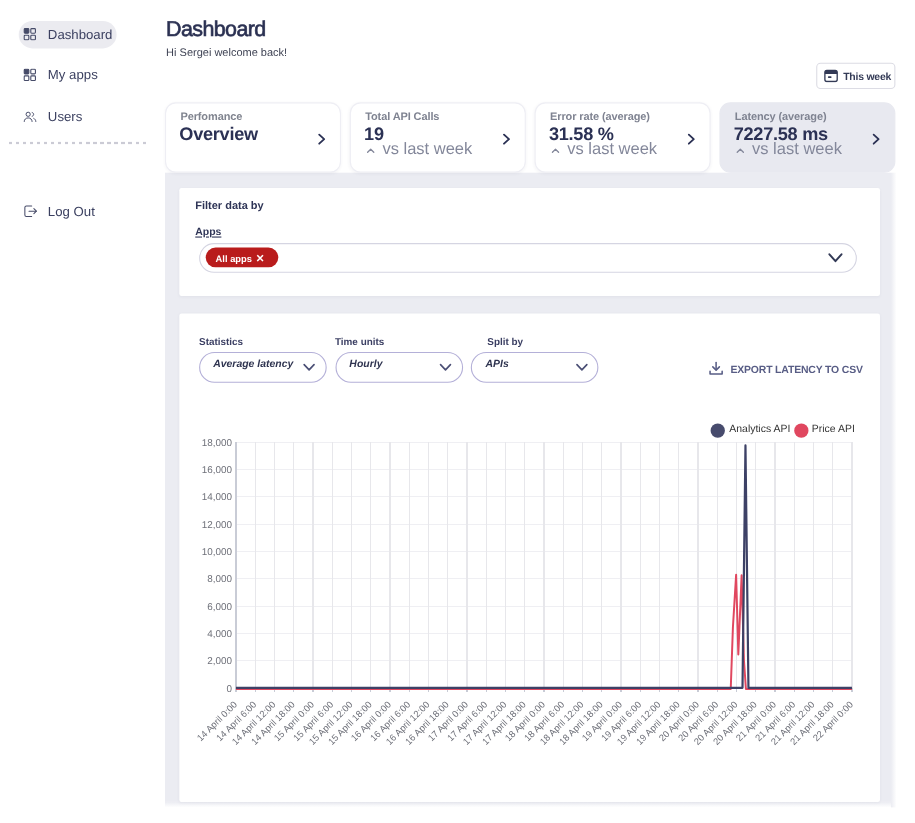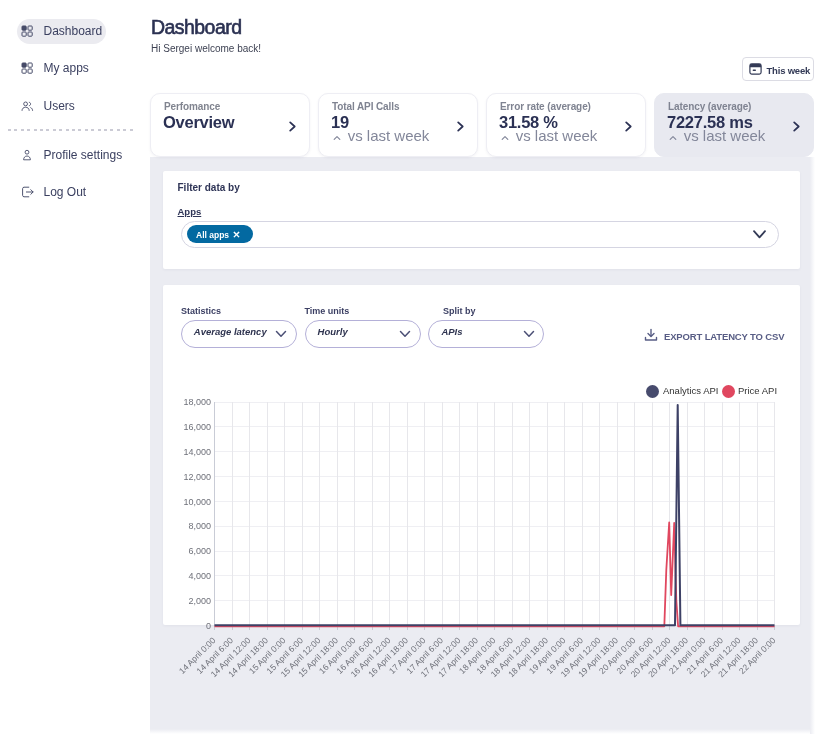--- a/index.html
+++ b/index.html
@@ -23,21 +23,21 @@
 .card { position:absolute; top:93px; width:160px; height:64px; background:#fff; border-radius:10px; border:1px solid #eeeef4; box-shadow:0 1px 3px rgba(40,40,80,0.05);padding-left:48px; }
 .card .lab { position:absolute; left:13px; top:6.5px; font-size:10px; font-weight:bold; letter-spacing:-0.1px; color:#7f8391; white-space:nowrap; }
 .card .val { position:absolute; left:12px; top:18.5px; font-size:16.5px; font-weight:bold; color:#2b3154; white-space:nowrap; line-height:1.2; letter-spacing:-0.25px; }
 .card .vs  { position:absolute; left:13.5px; top:33px; font-size:15px; color:#83879a; white-space:nowrap; }
 .card .chev { position:absolute; right:13.5px; top:26.5px; }
 
 .panel { position:absolute; left:163px; background:#fff; border-radius:2px; box-shadow:0 1px 3px rgba(40,40,80,0.05); }
 .lbl-b { font-size:9px; font-weight:bold; color:#3b3f63; position:absolute; }
 .selpill { position:absolute; height:28px; border:1.3px solid #b4b0d8; border-radius:15px; background:#fff; }
 .selpill .tx { position:absolute; left:12px; top:5.5px; font-size:9.5px; font-weight:bold; color:#2f3450; white-space:nowrap;font-style:italic; }
-.chip { position:absolute; left:23.5px; top:54px; width:66px; height:18px; background:#0369a1; border-radius:9px; }
+.chip { position:absolute; left:23.5px; top:54px; width:66px; height:18px; background:#b91c1c; border-radius:9px; }
 </style></head>
 <body>
 <div class="main"></div>
 <div class="mainfade-r"></div>
 <div class="mainfade-b"></div>
 
 <div class="side">
   <div class="pill-active"></div>
   <div class="nav-item" style="top:18.5px;">
     <span class="ic">
@@ -72,31 +72,20 @@
             <circle cx="4.6" cy="3.9" r="1.9"></circle>
             <path d="M1 10.8 C1 8.6 2.5 7.2 4.6 7.2 C6.7 7.2 8.2 8.6 8.2 10.8"></path>
             <path d="M7.9 2.2 C8.9 2.4 9.6 3.1 9.6 4 C9.6 4.9 8.9 5.6 7.9 5.8"></path>
             <path d="M9.4 7.5 C10.7 8 11.6 9.2 11.6 10.8"></path>
           </g>
         </svg>
       </span>
       <span class="tx">Users</span>
   </div>
   <div class="divider"></div>
-  <div class="nav-item" style="top:142px;">
-    <span class="ic">
-        <svg width="12" height="12" viewBox="0 0 12 12">
-          <g stroke="#464b68" stroke-width="0.9" fill="none">
-            <circle cx="6" cy="3.2" r="1.9"></circle>
-            <path d="M2.6 10.8 C2.6 8.6 4 7 6 7 C8 7 9.4 8.6 9.4 10.8 Z"></path>
-          </g>
-        </svg>
-      </span>
-      <span class="tx">Profile settings</span>
-  </div>
   <div class="nav-item" style="top:179px;padding-left:19px;">
     <span class="ic">
         <svg width="13" height="12" viewBox="0 0 13 12">
           <g stroke="#464b68" stroke-width="0.95" fill="none" stroke-linecap="round" stroke-linejoin="round">
             <path d="M7.8 1.2 H3 C2.2 1.2 1.6 1.8 1.6 2.6 V9.4 C1.6 10.2 2.2 10.8 3 10.8 H7.8"></path>
             <path d="M5.4 6 H12"></path>
             <path d="M9.8 3.7 L12.1 6 L9.8 8.3"></path>
           </g>
         </svg>
       </span>
@@ -169,21 +158,21 @@
       <span style="position:absolute; left:9.5px; top:4.5px; font-size:8.5px; font-weight:bold; color:#fff;">All apps</span>
       <span style="position:absolute; left:46px; top:3.5px; font-size:9.5px; font-weight:bold; color:#fff;">✕</span>
     </div>
   <span style="position:absolute; left:589px; top:57.5px;">
       <svg width="15" height="11" viewBox="0 0 15 11">
         <path d="M2 2.2 L7.5 8.4 L13 2.2" stroke="#333a56" stroke-width="1.8" fill="none" stroke-linecap="round" stroke-linejoin="round"></path>
       </svg>
     </span>
 </div>
 
-<div class="panel" style="top:285px; width:637px; height:340px;">
+<div class="panel" style="top:285px; width:637px; height:444px;">
   <div class="lbl-b" style="left:18px; top:21px;">Statistics</div>
   <div class="lbl-b" style="left:141.5px; top:21px;">Time units</div>
   <div class="lbl-b" style="left:280px; top:21px;">Split by</div>
   <div class="selpill" style="left:17.8px; top:34.5px; width:116px;">
       <span class="tx">Average latency</span>
       <span style="position:absolute; right:8.5px; top:9.5px;">
         <svg width="12" height="8" viewBox="0 0 12 8">
           <path d="M1.5 1.5 L6 6.2 L10.5 1.5" stroke="#4b4f75" stroke-width="1.5" fill="none" stroke-linecap="round" stroke-linejoin="round"></path>
         </svg>
       </span>

